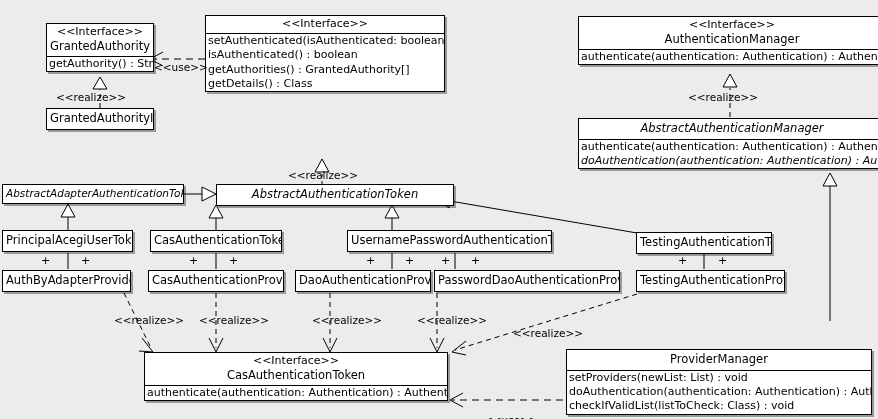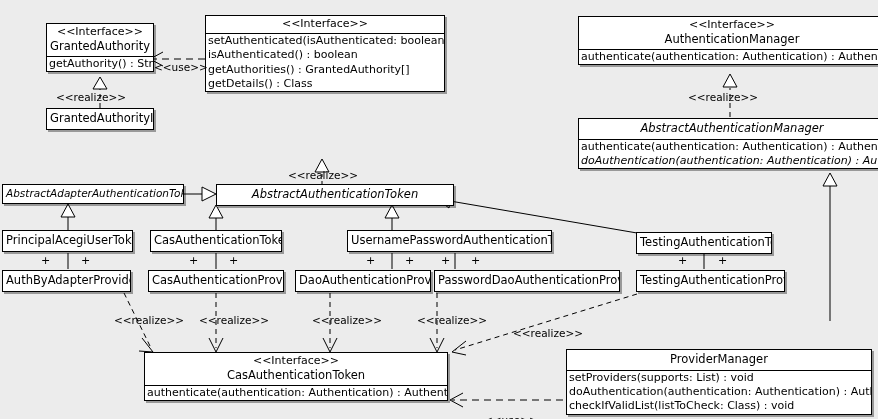--- a/index.html
+++ b/index.html
@@ -280,21 +280,21 @@
       <div class="member">authenticate(authentication: Authentication) : Authentication</div>
     </div>
   </div>
 
   <div class="uml-class" style="left:566px; top:310px; width:306px;margin-top:28px;">
     <div class="cls-header" style="padding-top:2px;padding-bottom:3px;">
       <span class="cls-name">ProviderManager</span>
     </div>
     <div class="divider"></div>
     <div class="cls-members">
-      <div class="member">setProviders(supports: List) : void</div>
+      <div class="member">setProviders(newList: List) : void</div>
       <div class="member">doAuthentication(authentication: Authentication) : Authentication</div>
       <div class="member">checkIfValidList(listToCheck: Class) : void</div>
     </div>
   </div>
 
   <div class="edge-label" style="left:154px; top:50px;">&lt;&lt;use&gt;&gt;</div>
 
   <div class="edge-label" style="left:56px; top:80px;">&lt;&lt;realize&gt;&gt;</div>
 
   <div class="edge-label" style="left:288px; top:158px;">&lt;&lt;realize&gt;&gt;</div>

